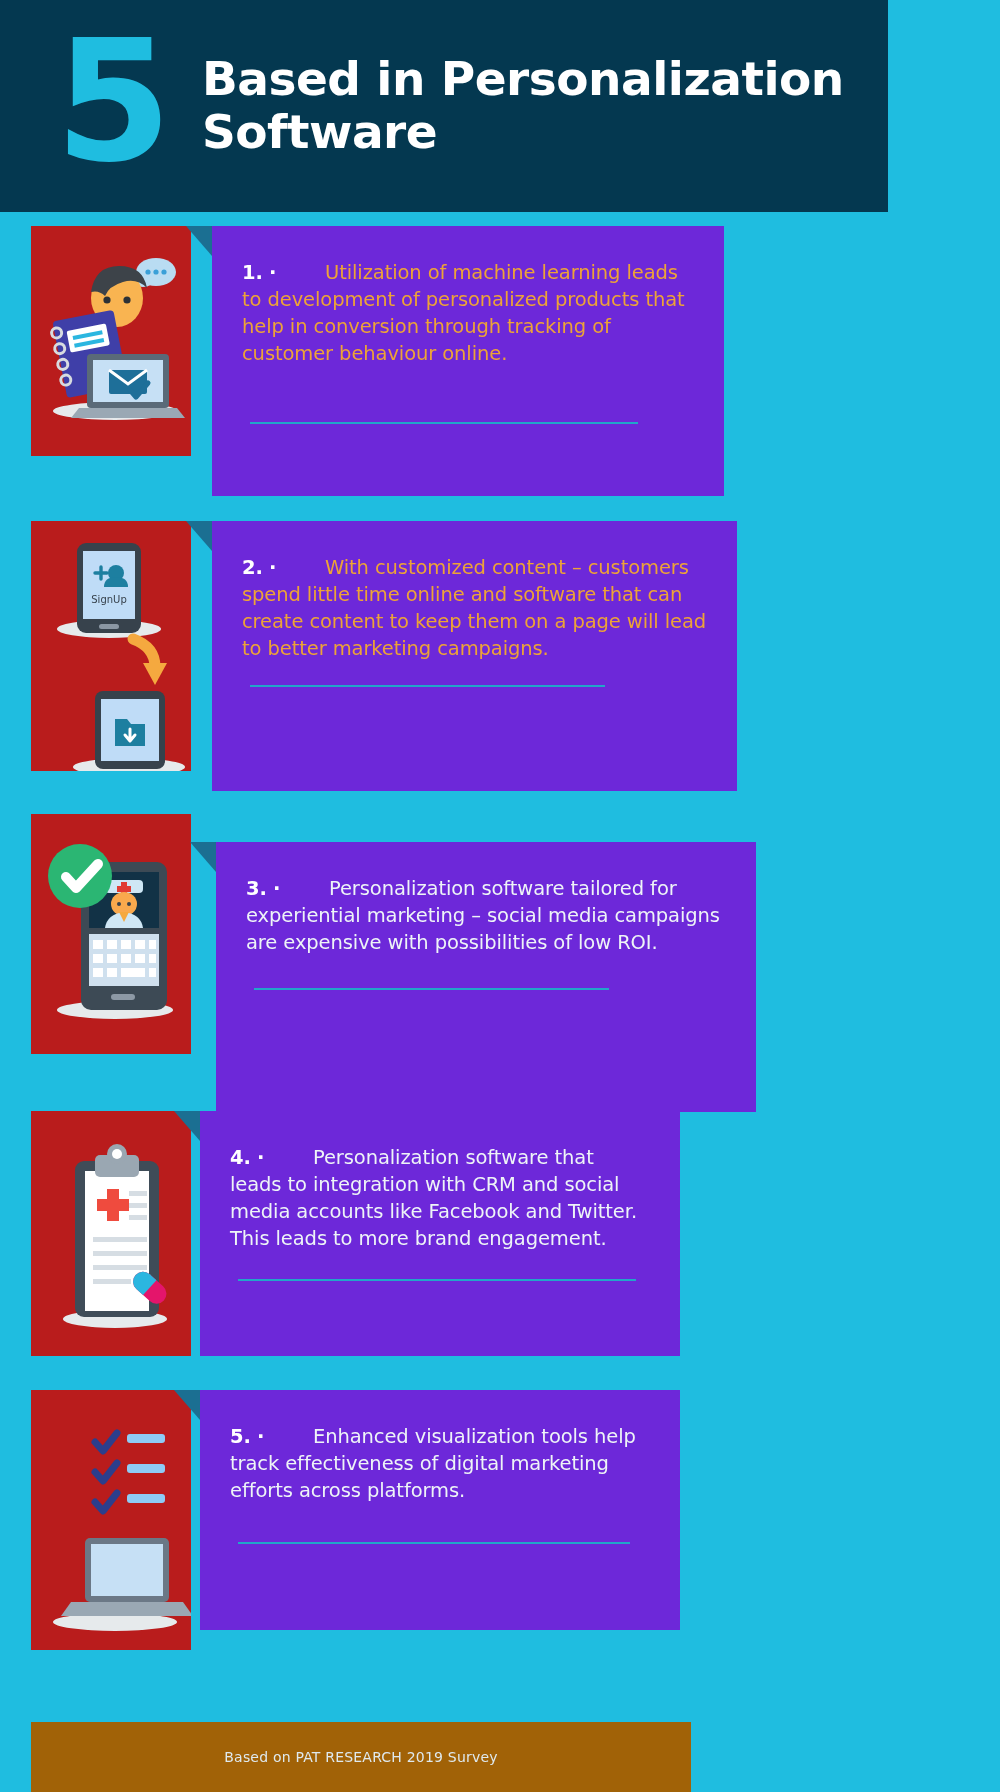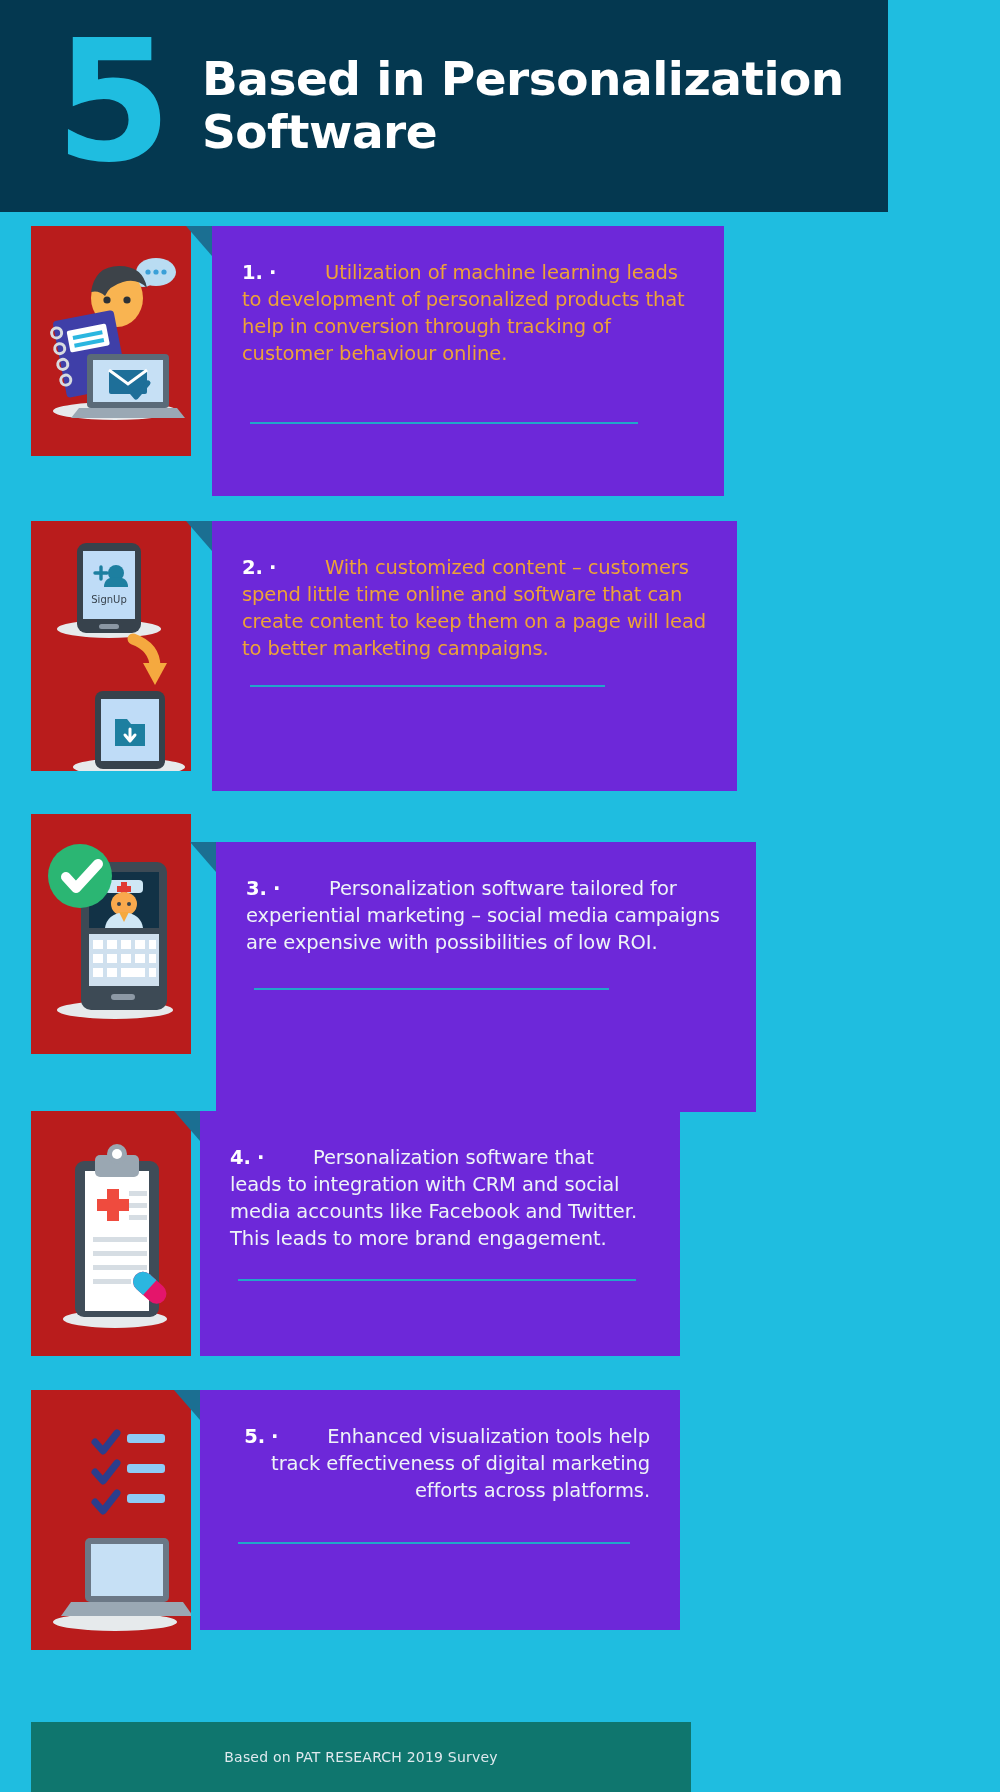--- a/index.html
+++ b/index.html
@@ -94,21 +94,21 @@
     left: 38px;
   }
 
   
   .footer {
     position: absolute;
     left: 31px;
     bottom: 0;
     width: 660px;
     height: 70px;
-    background: #0f766e;
+    background: #a16207;
     display: flex;
     align-items: center;
     justify-content: center;
   }
   .footer-text {
     color: #dfe9ee;
     font-size: 14px;
     font-family: "DejaVu Sans", sans-serif;
     letter-spacing: 0.2px;
   }
@@ -278,21 +278,21 @@
     </div>
     <div class="text-panel txt-white" style="left:200px;width:480px;height:245px;">
       <div class="corner-fold" style="left:-26px;border-width:0 26px 30px 0;border-color:transparent #1b6f92 transparent transparent;"></div>
       <p class="item-text">
         <span class="num">4.</span><span class="gap"> </span><span class="num">·</span><span class="gap">        </span><span class="body">Personalization software that leads to integration with CRM and social media accounts like Facebook and Twitter. This leads to more brand engagement.</span>
       </p>
       <div class="underline" style="top:168px;width:398px;"></div>
     </div>
   </div>
 
-  <div class="row" style="top:1390px;width:1000px;height:260px;text-align:right;">
+  <div class="row" style="top:1390px;width:1000px;height:260px;">
     <div class="icon-panel" style="width:160px;height:260px;">
       <svg class="icon-art" viewBox="0 0 160 260">
         <g stroke="#2b3e8c" stroke-width="7" fill="none" stroke-linecap="round" stroke-linejoin="round">
           <path d="M64 52 l8 9 l14-18"></path>
           <path d="M64 82 l8 9 l14-18"></path>
           <path d="M64 112 l8 9 l14-18"></path>
         </g>
         <g fill="#8ecbf5">
           <rect x="96" y="44" width="38" height="9" rx="3"></rect>
           <rect x="96" y="74" width="38" height="9" rx="3"></rect>

